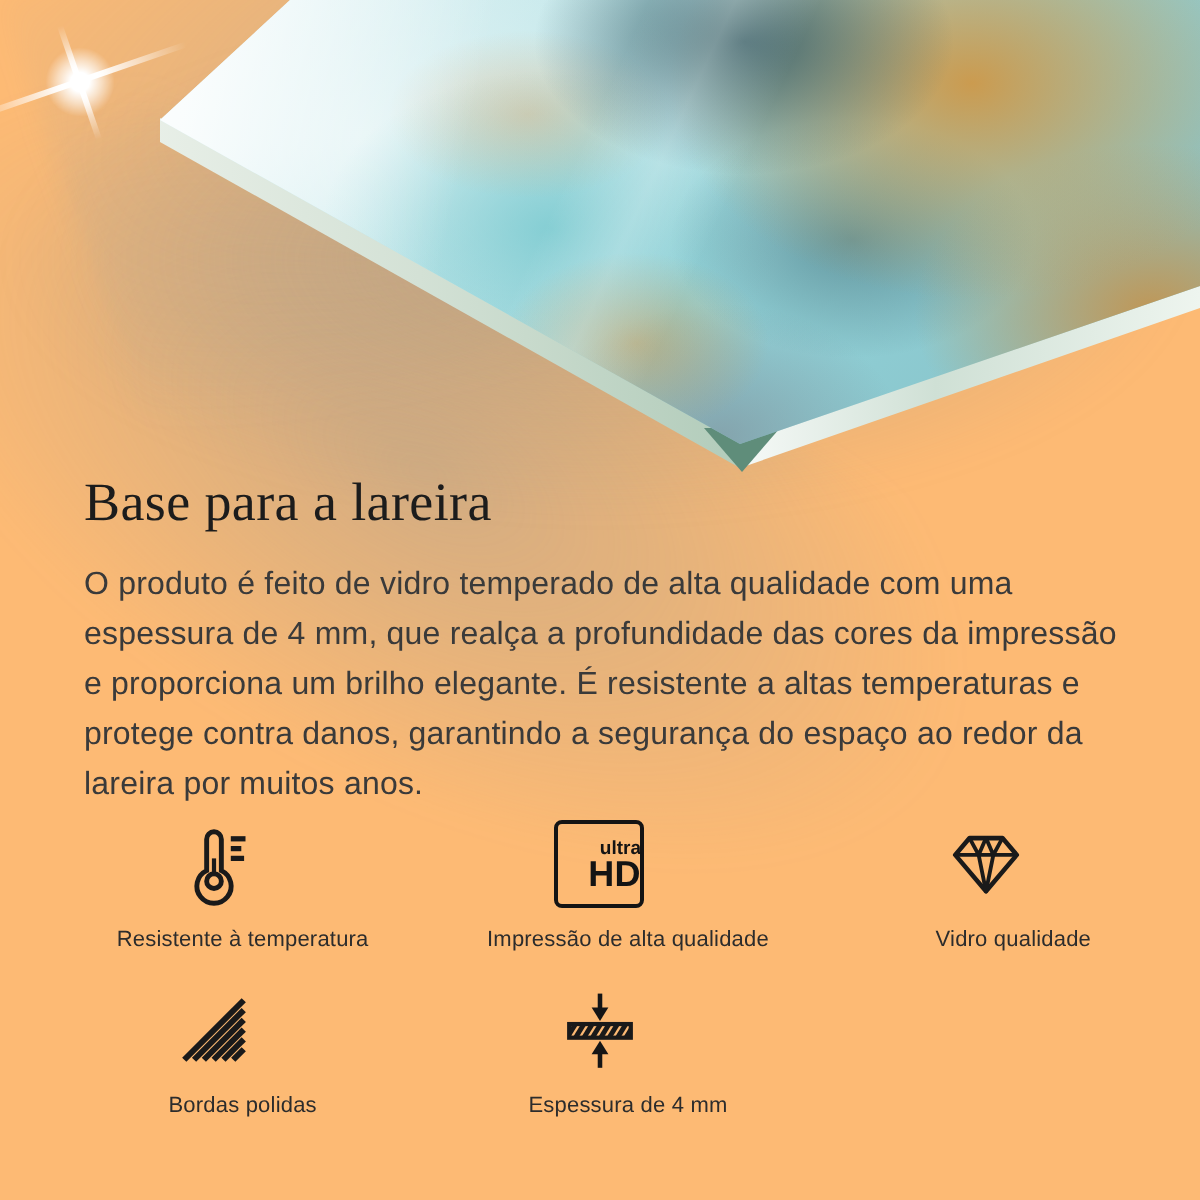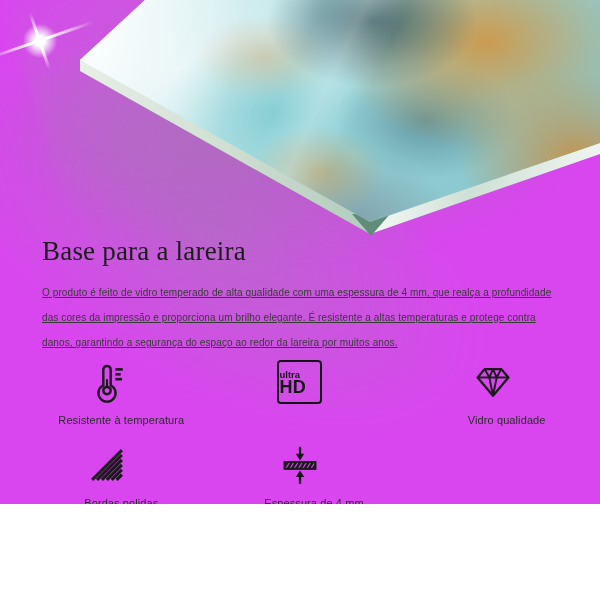--- a/index.html
+++ b/index.html
@@ -1,16 +1,16 @@
 <!DOCTYPE html>
 <html><head>
 <meta charset="utf-8">
 <style>
   html,body{margin:0;padding:0;background:#fff;}
-  .page{position:relative;width:600px;height:504px;background:#d946ef;overflow:hidden;
+  .page{position:relative;width:600px;height:600px;background:#fdba74;overflow:hidden;
         font-family:"Liberation Sans","DejaVu Sans",sans-serif;color:#1b1b1b;}
 
   
   .hero{position:absolute;left:0;top:0;width:600px;height:260px;}
   .hero > div{position:absolute;left:0;top:0;width:600px;height:260px;}
 
   .shadow{position:absolute;pointer-events:none;}
   .shadow-a{left:100px;top:80px;width:300px;height:18px;transform:rotate(29deg);transform-origin:0 0;
     background:radial-gradient(ellipse at 50% 40%, rgba(140,150,152,.38), rgba(140,150,152,0) 70%);filter:blur(6px);}
   .shadow-b{left:372px;top:230px;width:230px;height:14px;transform:rotate(-19deg);transform-origin:0 0;
@@ -45,30 +45,30 @@
     background:radial-gradient(circle, rgba(255,255,255,1) 0 20%, rgba(255,255,255,.55) 45%, rgba(255,255,255,0) 72%);}
   .sparkle .ray-a{position:absolute;left:-16px;top:39px;width:112px;height:3px;transform:rotate(-19deg);
     background:linear-gradient(to right, rgba(255,255,255,0), #fff 42% 58%, rgba(255,255,255,0));}
   .sparkle .ray-b{position:absolute;left:10px;top:39.5px;width:60px;height:2.5px;transform:rotate(71deg);
     background:linear-gradient(to right, rgba(255,255,255,0), #fff 40% 60%, rgba(255,255,255,0));}
 
   
   .content{position:absolute;top:234px;left:42px;width:522px;}
   h1{margin:0;font-family:"Liberation Serif","DejaVu Serif",serif;font-weight:400;
      font-size:27px;line-height:34px;color:#1c1c1c;letter-spacing:.2px;}
-  .desc{margin:12px 0 0;font-size:10px;line-height:25px;color:#3a3a3a;letter-spacing:.1px;text-decoration:underline;}
+  .desc{margin:12px 0 0;font-size:16px;line-height:25px;color:#3a3a3a;letter-spacing:.1px;}
 
   
   .features{margin:4px 0 0 -31px;width:578px;display:grid;grid-template-columns:repeat(3,1fr);row-gap:16px;}
   .feature{display:flex;flex-direction:column;align-items:center;}
   .icon-wrap{height:46px;display:flex;align-items:center;justify-content:center;}
   .f-label{margin-top:9px;font-size:11px;color:#2c2c2c;text-align:center;letter-spacing:.1px;margin-left:28px;}
   .icon-svg{stroke:#1a1a1a;fill:none;stroke-width:1.4;}
   .uhd-box{width:41px;height:40px;border:2.6px solid #141414;border-radius:4px;
-    display:flex;flex-direction:column;align-items:flex-start;justify-content:center;color:#141414;}
+    display:flex;flex-direction:column;align-items:flex-end;justify-content:center;color:#141414;}
   .uhd-top{font-size:9.5px;font-weight:700;line-height:10px;}
   .uhd-bottom{font-size:18px;font-weight:800;line-height:15px;letter-spacing:.2px;}
 </style>
 </head>
 <body>
 
 <div class="page">
 
   <div class="hero">
     <div class="shadow shadow-a"></div>
@@ -107,20 +107,21 @@
         <div class="f-label">Resistente à temperatura</div>
       </div>
 
       <div class="feature">
         <div class="icon-wrap">
           <div class="uhd-box">
             <div class="uhd-top">ultra</div>
             <div class="uhd-bottom">HD</div>
           </div>
         </div>
+        <div class="f-label">Impressão de alta qualidade</div>
       </div>
 
 
       <div class="feature">
         <div class="icon-wrap">
           <svg class="icon-svg" width="42" height="42" viewBox="0 0 24 24" stroke-linejoin="round">
             <path d="M7.3 4.6 H16.7 L20.8 9.4 L12 19.8 L3.2 9.4 Z" stroke-width="1.3"></path>
             <path d="M3.2 9.4 H20.8" stroke-width="1.1"></path>
             <path d="M7.3 4.6 L9.9 9.4 L12 4.6 L14.1 9.4 L16.7 4.6" stroke-width="1.1"></path>
             <path d="M9.9 9.4 L12 19.8 L14.1 9.4" stroke-width="1.1"></path>

